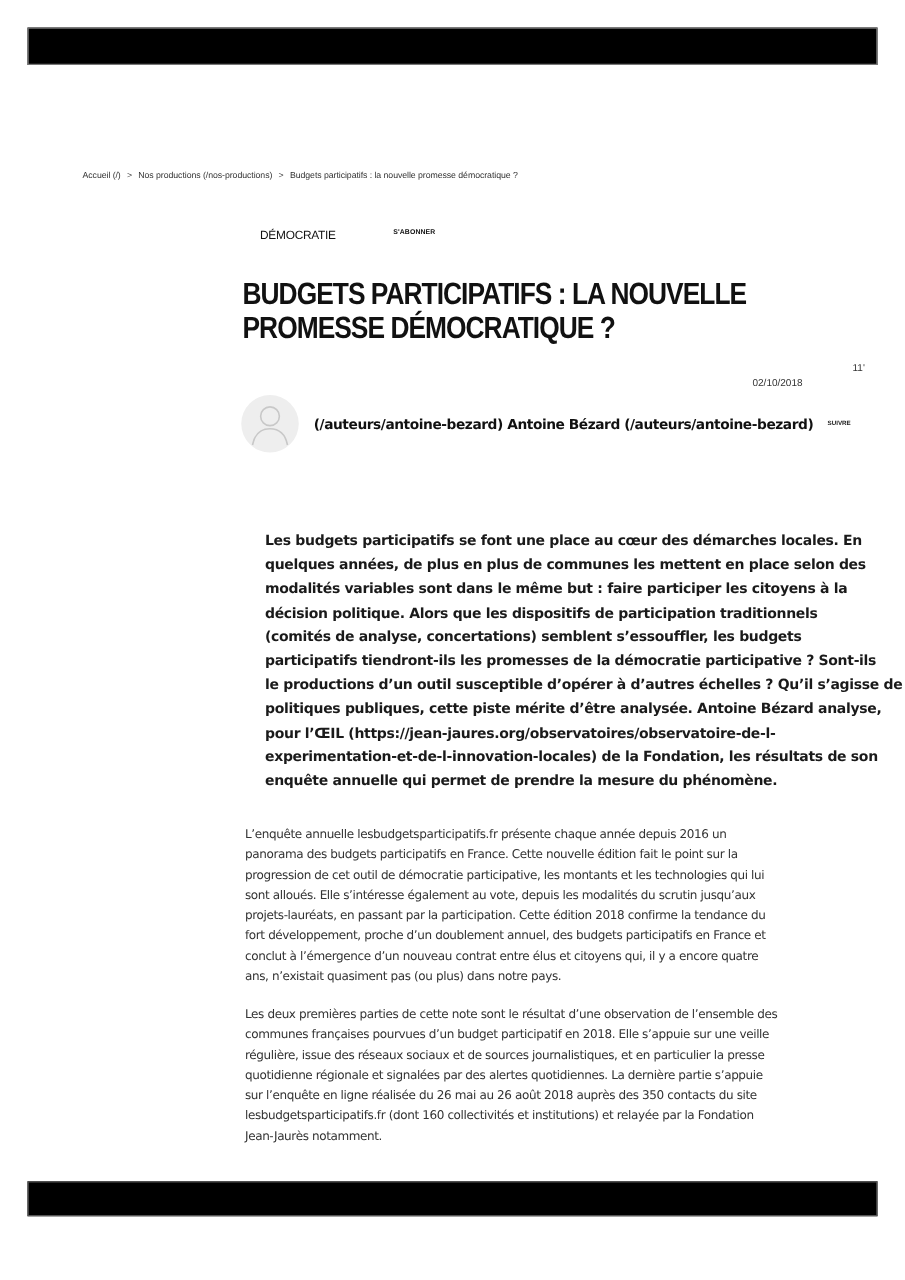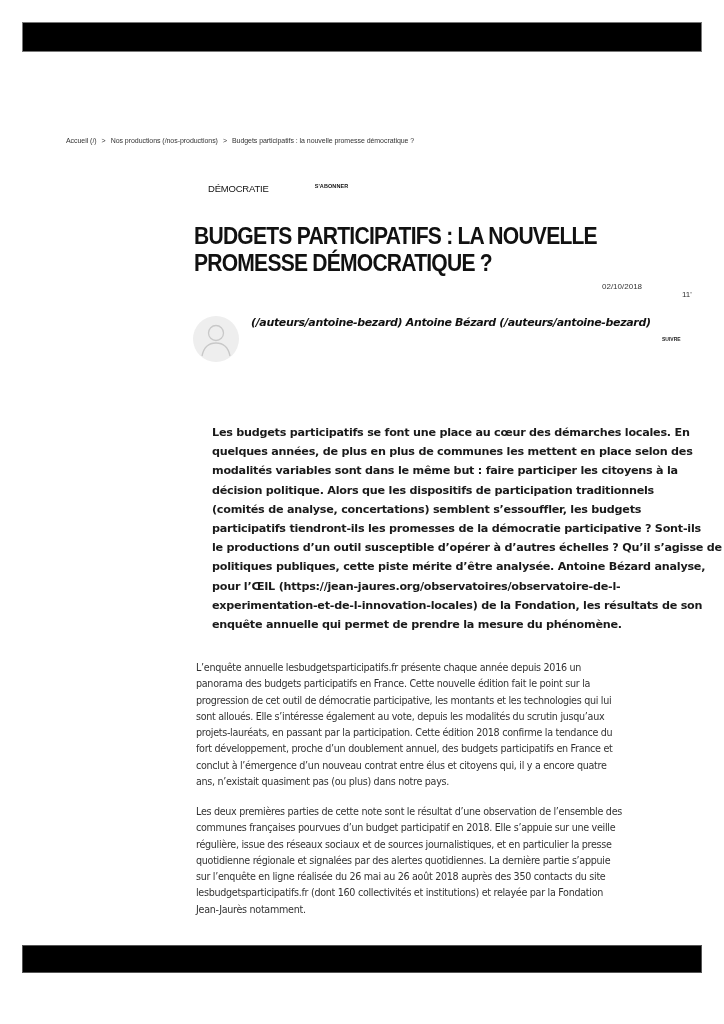--- a/index.html
+++ b/index.html
@@ -81,39 +81,39 @@
       line-height: 27px;
       letter-spacing: -0.9px;
       transform: scaleX(0.86);
       transform-origin: left top;
       color: #111;
       white-space: nowrap;
     }
     .meta-date {
       position: absolute;
       left: 602px;
-      top: 282px;
+      top: 302px;
       font-family: "Liberation Sans", sans-serif;
       font-size: 8px;
       color: #333;
     }
     .meta-time {
       position: absolute;
       left: 682px;
       top: 290px;
       font-family: Liberation Sans, sans-serif;
       font-size: 8px;
       color: #333;
     }
     .author-row {
       position: absolute;
       left: 193px;
       top: 316px;
       display: flex;
-      font-style: italic;
+      align-items: center;
     }
     .avatar {
       width: 46px;
       height: 46px;
       border-radius: 50%;
       background: #eeeeee;
       position: relative;
       overflow: hidden;
     }
     .avatar svg {

